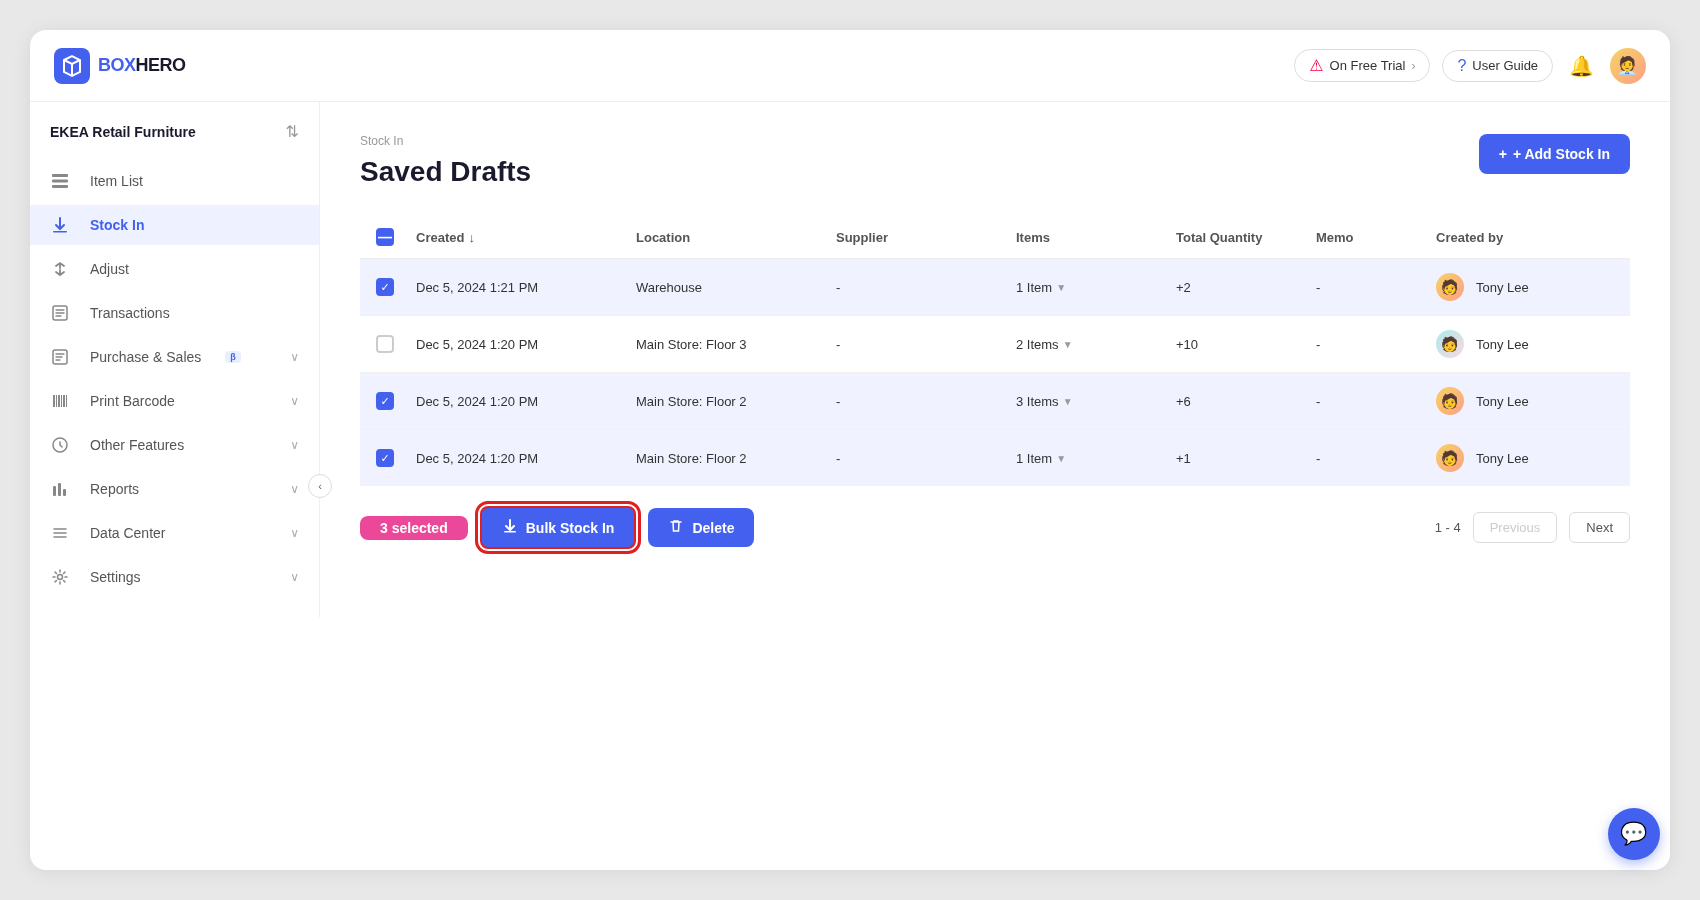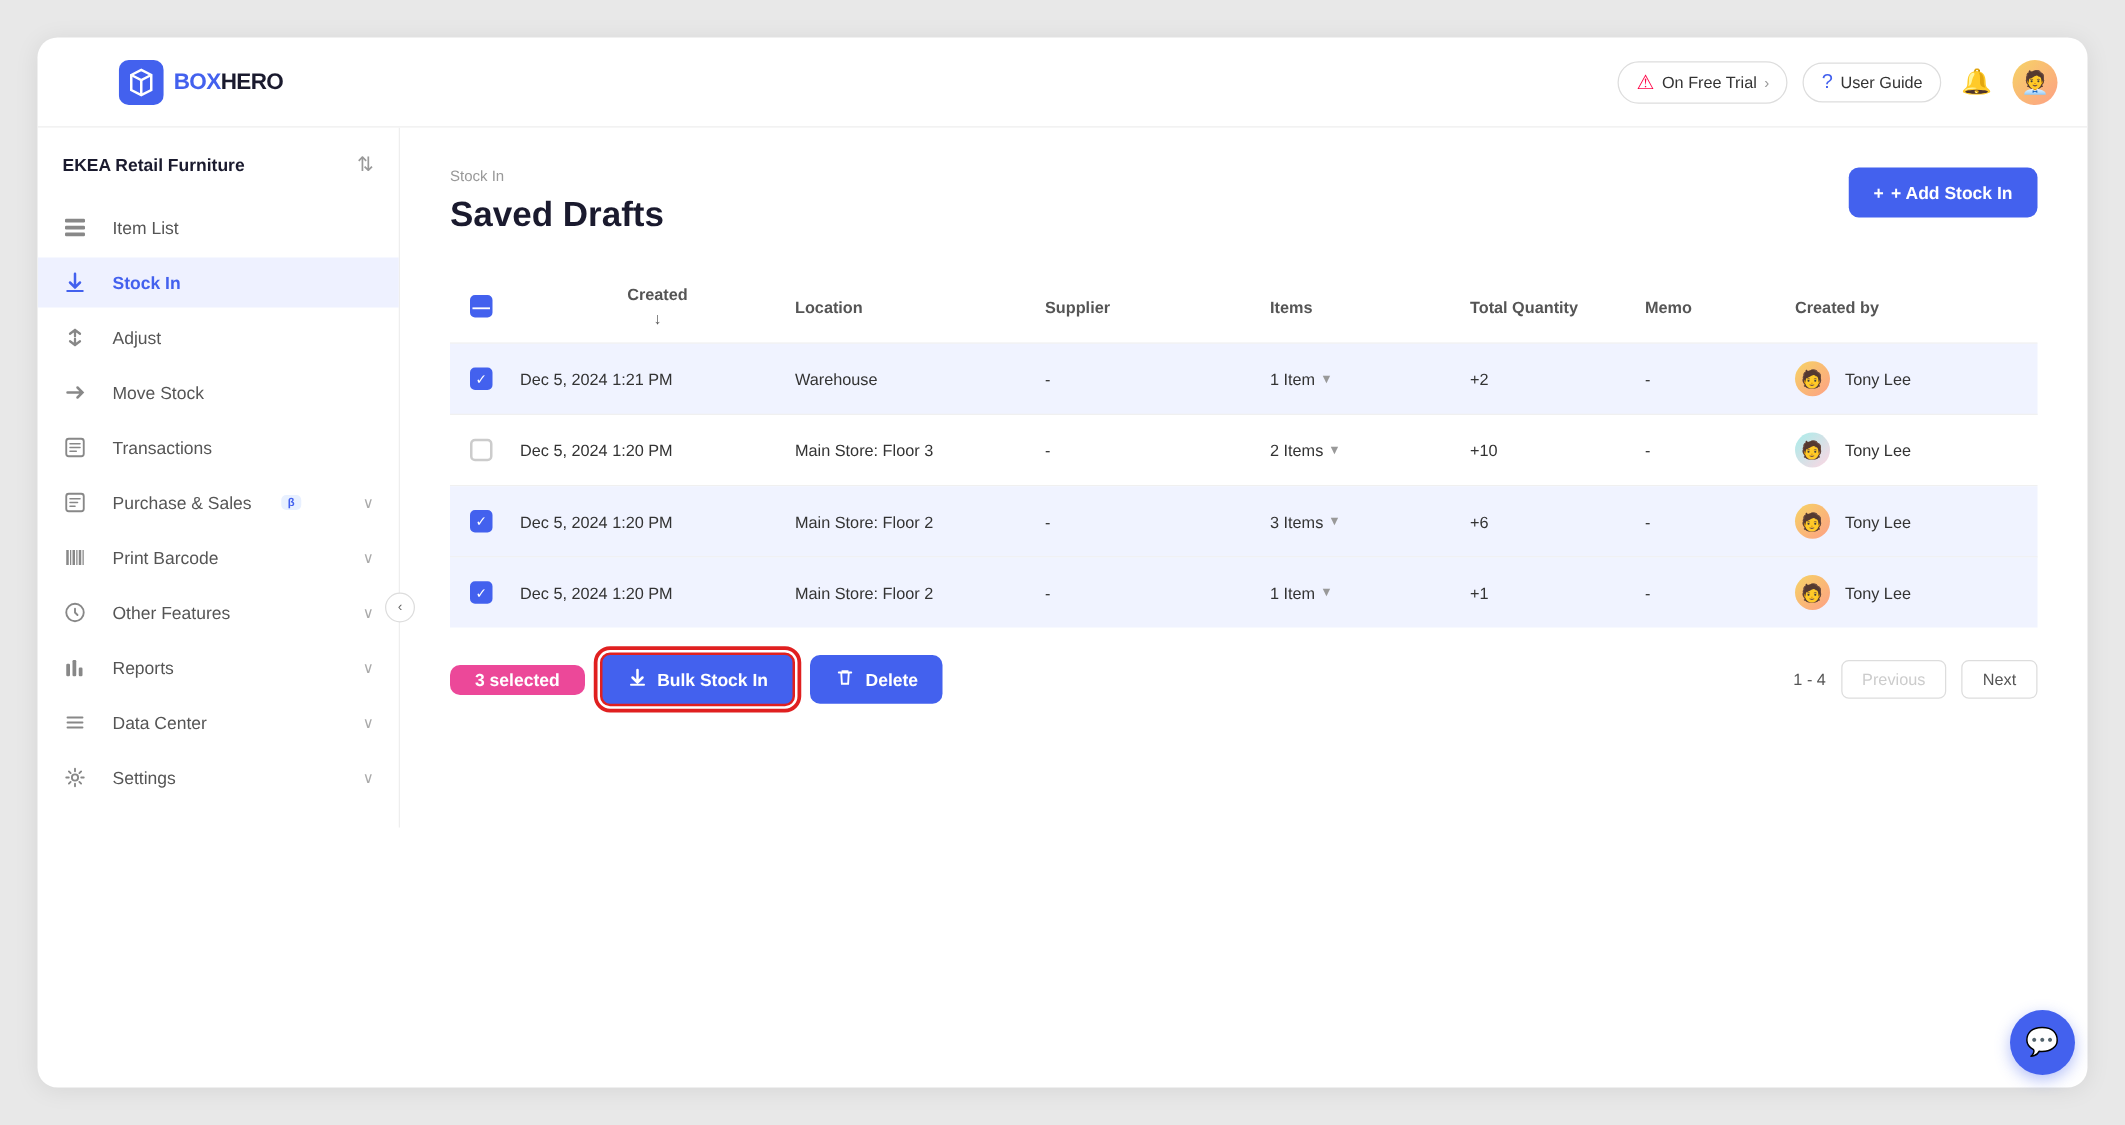--- a/index.html
+++ b/index.html
@@ -28,21 +28,20 @@
       display: flex;
       align-items: center;
       padding: 0 24px;
       flex-shrink: 0;
     }
     .logo-area {
       display: flex;
       align-items: center;
       gap: 8px;
       flex: 1;
-      margin-left: 41px;
     }
     .logo-icon {
       width: 36px;
       height: 36px;
     }
     .logo-text {
       font-size: 18px;
       font-weight: 800;
       color: #1a1a2e;
       letter-spacing: -0.5px;
@@ -203,21 +202,20 @@
       border-bottom: 1.5px solid #eee;
       font-size: 13px;
       font-weight: 600;
       color: #555;
       align-items: center;
     }
     .table-header .col-created {
       display: flex;
       align-items: center;
       gap: 4px;
-      flex-direction: column;
     }
     .table-row-item {
       display: grid;
       grid-template-columns: 40px 220px 200px 180px 160px 140px 120px 1fr;
       padding: 14px 16px;
       border-bottom: 1px solid #f0f0f0;
       font-size: 13px;
       color: #333;
       align-items: center;
     }
@@ -424,28 +422,20 @@
 
         <div class="sidebar-item">
           <span class="icon">
             <svg width="18" height="18" viewBox="0 0 18 18" fill="none">
                 <path d="M9 3 L9 8 M9 10 L9 15 M5 6 L9 3 L13 6 M5 12 L9 15 L13 12" stroke="#888" stroke-width="1.8" stroke-linecap="round"></path>
               </svg>
           </span>
           <span>Adjust</span>
         </div>
 
-        <div class="sidebar-item">
-          <span class="icon">
-            <svg width="18" height="18" viewBox="0 0 18 18" fill="none">
-                <path d="M3 9 L15 9 M11 5 L15 9 L11 13" stroke="#888" stroke-width="2" stroke-linecap="round"></path>
-              </svg>
-          </span>
-          <span>Move Stock</span>
-        </div>
 
         <div class="sidebar-item">
           <span class="icon">
             <svg width="18" height="18" viewBox="0 0 18 18" fill="none">
                 <rect x="2" y="2" width="14" height="14" rx="2" stroke="#888" stroke-width="1.5"></rect>
                 <path d="M5 6h8M5 9h8M5 12h5" stroke="#888" stroke-width="1.3" stroke-linecap="round"></path>
               </svg>
           </span>
           <span>Transactions</span>
         </div>

